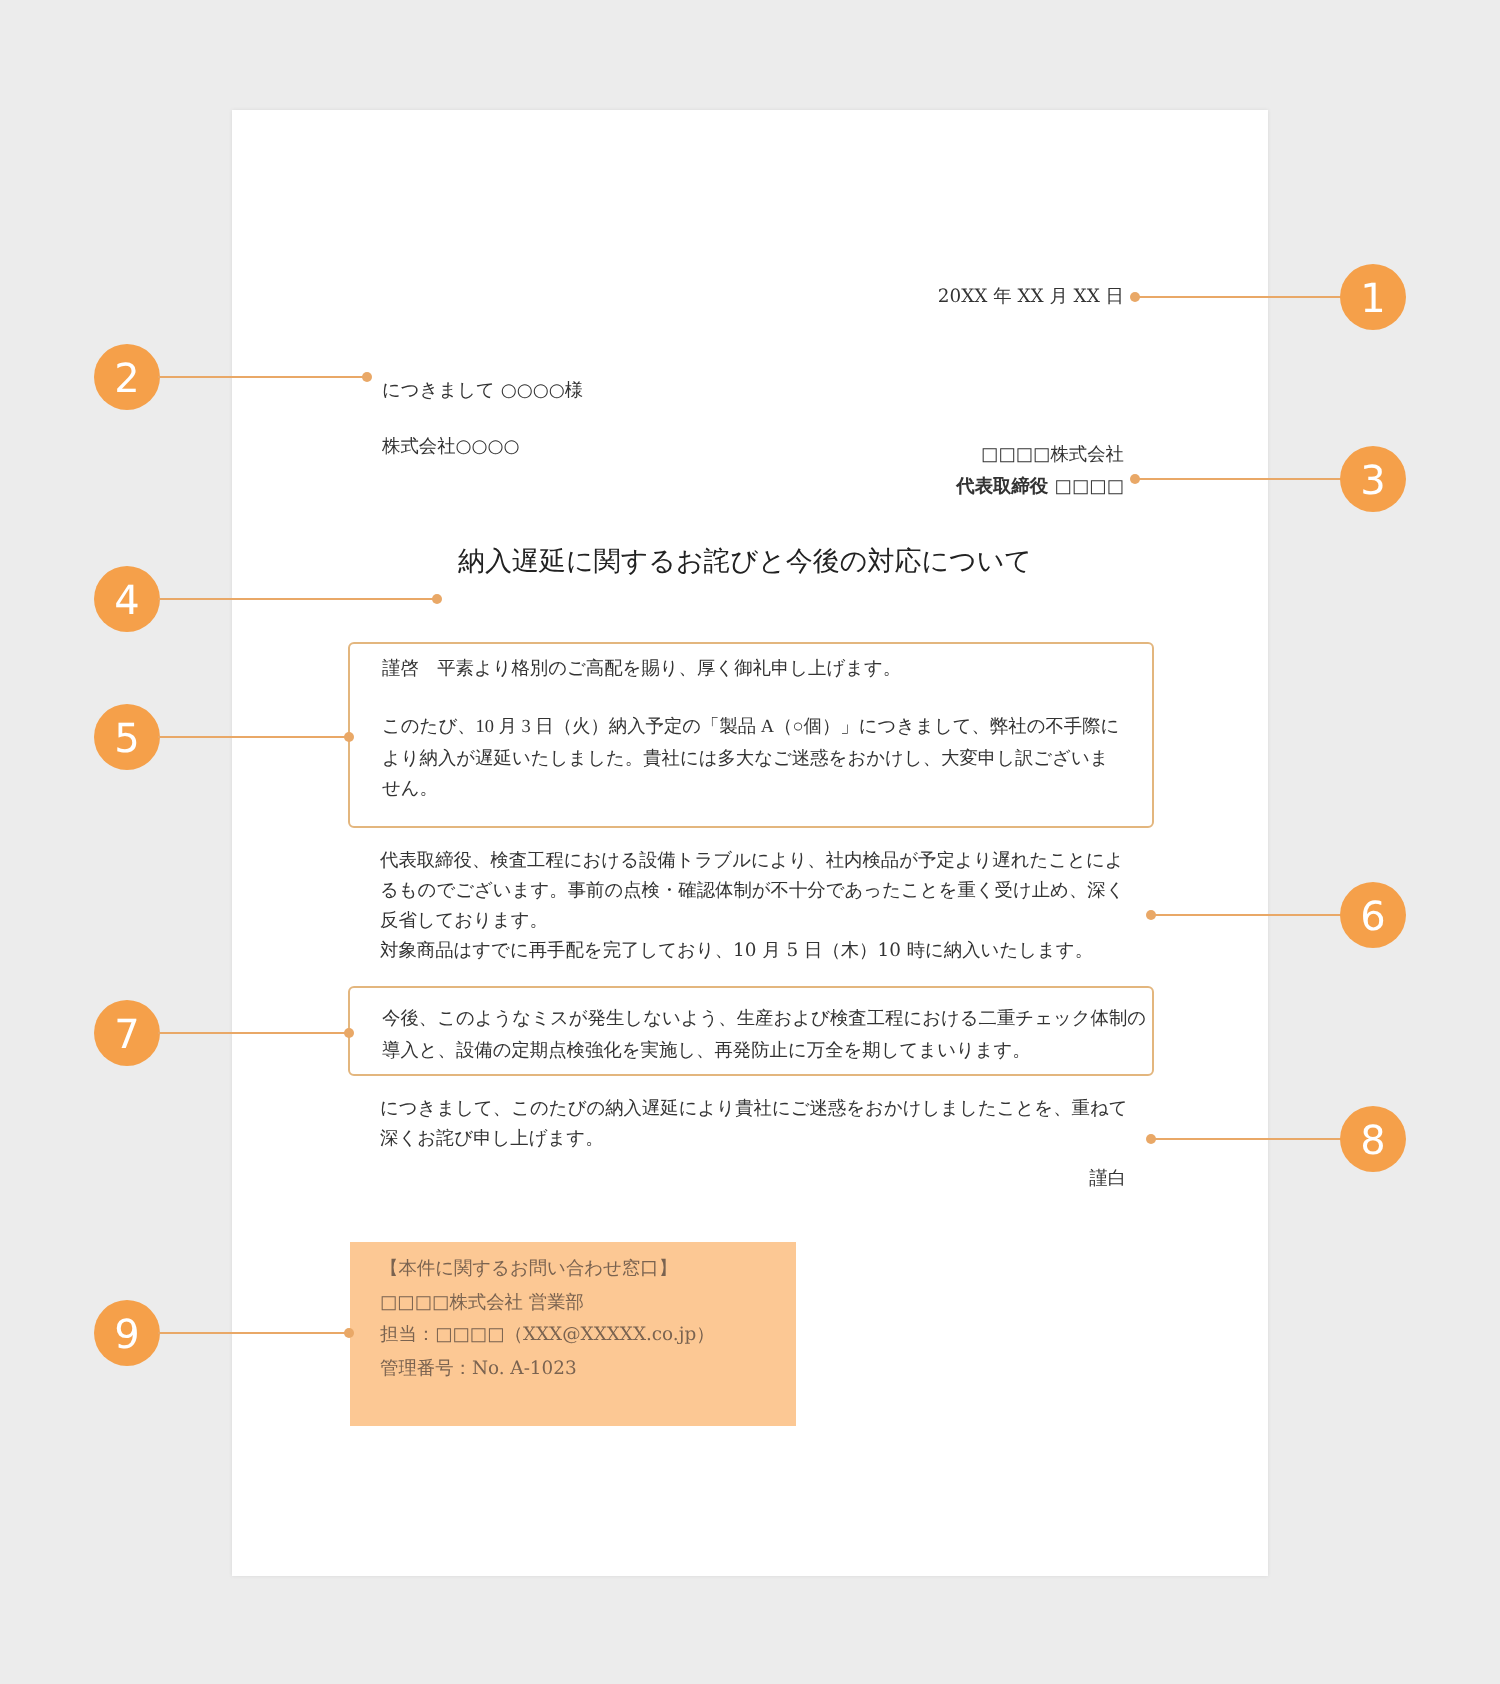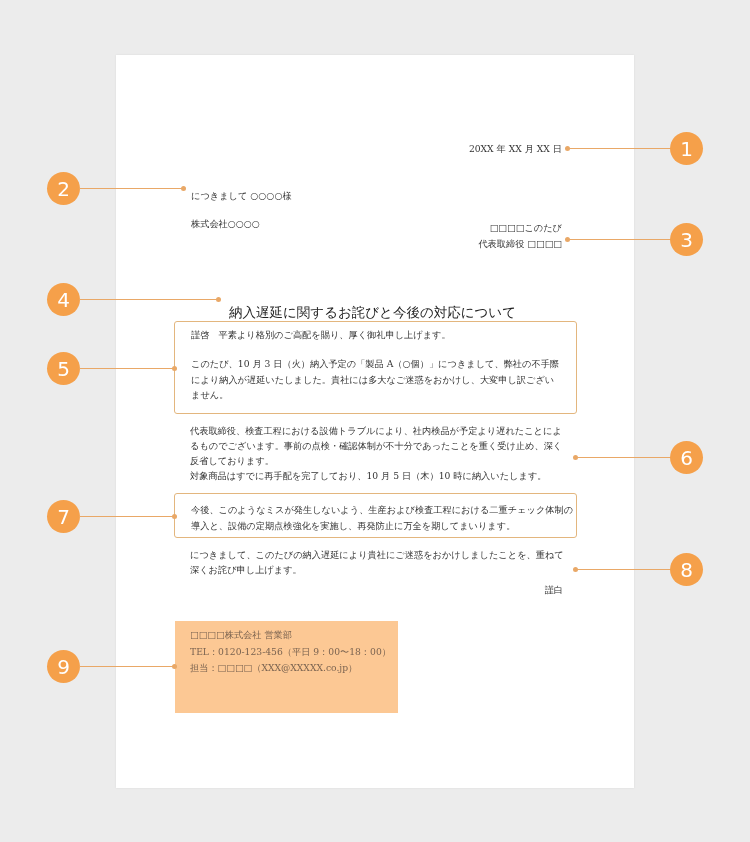--- a/index.html
+++ b/index.html
@@ -37,49 +37,50 @@
 </head>
 <body>
 
 <div class="page"></div>
 
 <div class="t right" style="left:420px; top:141px; width:142px;">20XX 年 XX 月 XX 日</div>
 
 <div class="t" style="left:191px; top:172px;margin-top:44px;">株式会社○○○○</div>
 <div class="t" style="left:191px; top:188px;">につきまして ○○○○様</div>
 
-<div class="t right" style="left:420px; top:220px; width:142px;">□□□□このたび</div>
-<div class="t right" style="left:420px; top:236px; width:142px;">代表取締役 □□□□</div>
+<div class="t right" style="left:420px; top:220px; width:142px;">□□□□株式会社</div>
+<div class="t right" style="left:420px; top:236px; width:142px;font-weight:bold;">代表取締役 □□□□</div>
 
-<div class="title" style="left:229px; top:272px;margin-top:32px;">納入遅延に関するお詫びと今後の対応について</div>
+<div class="title" style="left:229px; top:272px;">納入遅延に関するお詫びと今後の対応について</div>
 
-<div class="box" style="left:174px; top:321px; width:403px; height:93px; padding:5px 14px 0 16px;">
+<div class="box" style="left:174px; top:321px; width:403px; height:93px; padding:5px 14px 0 16px;font-family:Liberation Serif, serif;">
   <div class="t">謹啓　平素より格別のご高配を賜り、厚く御礼申し上げます。</div>
   <div style="height:14px;"></div>
   <div class="t" style="line-height:15.5px;">このたび、10 月 3 日（火）納入予定の「製品 A（○個）」につきまして、弊社の不手際により納入が遅延いたしました。貴社には多大なご迷惑をおかけし、大変申し訳ございません。</div>
 </div>
 
 <div class="plain" style="left:190px; top:423px; width:375px;">
   <div>代表取締役、検査工程における設備トラブルにより、社内検品が予定より遅れたことによるものでございます。事前の点検・確認体制が不十分であったことを重く受け止め、深く反省しております。</div>
   <div>対象商品はすでに再手配を完了しており、10 月 5 日（木）10 時に納入いたします。</div>
 </div>
 
 <div class="box" style="left:174px; top:493px; width:403px; height:45px; padding:8px 2px 0 16px;">
   <div class="t" style="line-height:15.5px;">今後、このようなミスが発生しないよう、生産および検査工程における二重チェック体制の導入と、設備の定期点検強化を実施し、再発防止に万全を期してまいります。</div>
 </div>
 
 <div class="plain" style="left:190px; top:547px; width:375px;">
   <div>につきまして、このたびの納入遅延により貴社にご迷惑をおかけしましたことを、重ねて深くお詫び申し上げます。</div>
 </div>
 <div class="t right" style="left:480px; top:582px; width:83px;">謹白</div>
 
 <div class="contact">
+  <div>【本件に関するお問い合わせ窓口】</div>
   <div>□□□□株式会社 営業部</div>
-  <div>TEL：0120-123-456（平日 9：00〜18：00）</div>
   <div>担当：□□□□（XXX@XXXXX.co.jp）</div>
+  <div>管理番号：No. A-1023</div>
 </div>
 
 <div class="dot" style="left:565px; top:146px;"></div>
 <div class="line" style="left:567px; top:148px; width:104px;"></div>
 <div class="num" style="left:670px; top:132px;">1</div>
 
 <div class="num" style="left:47px; top:172px;">2</div>
 <div class="line" style="left:79px; top:188px; width:104px;"></div>
 <div class="dot" style="left:181px; top:186px;"></div>
 

